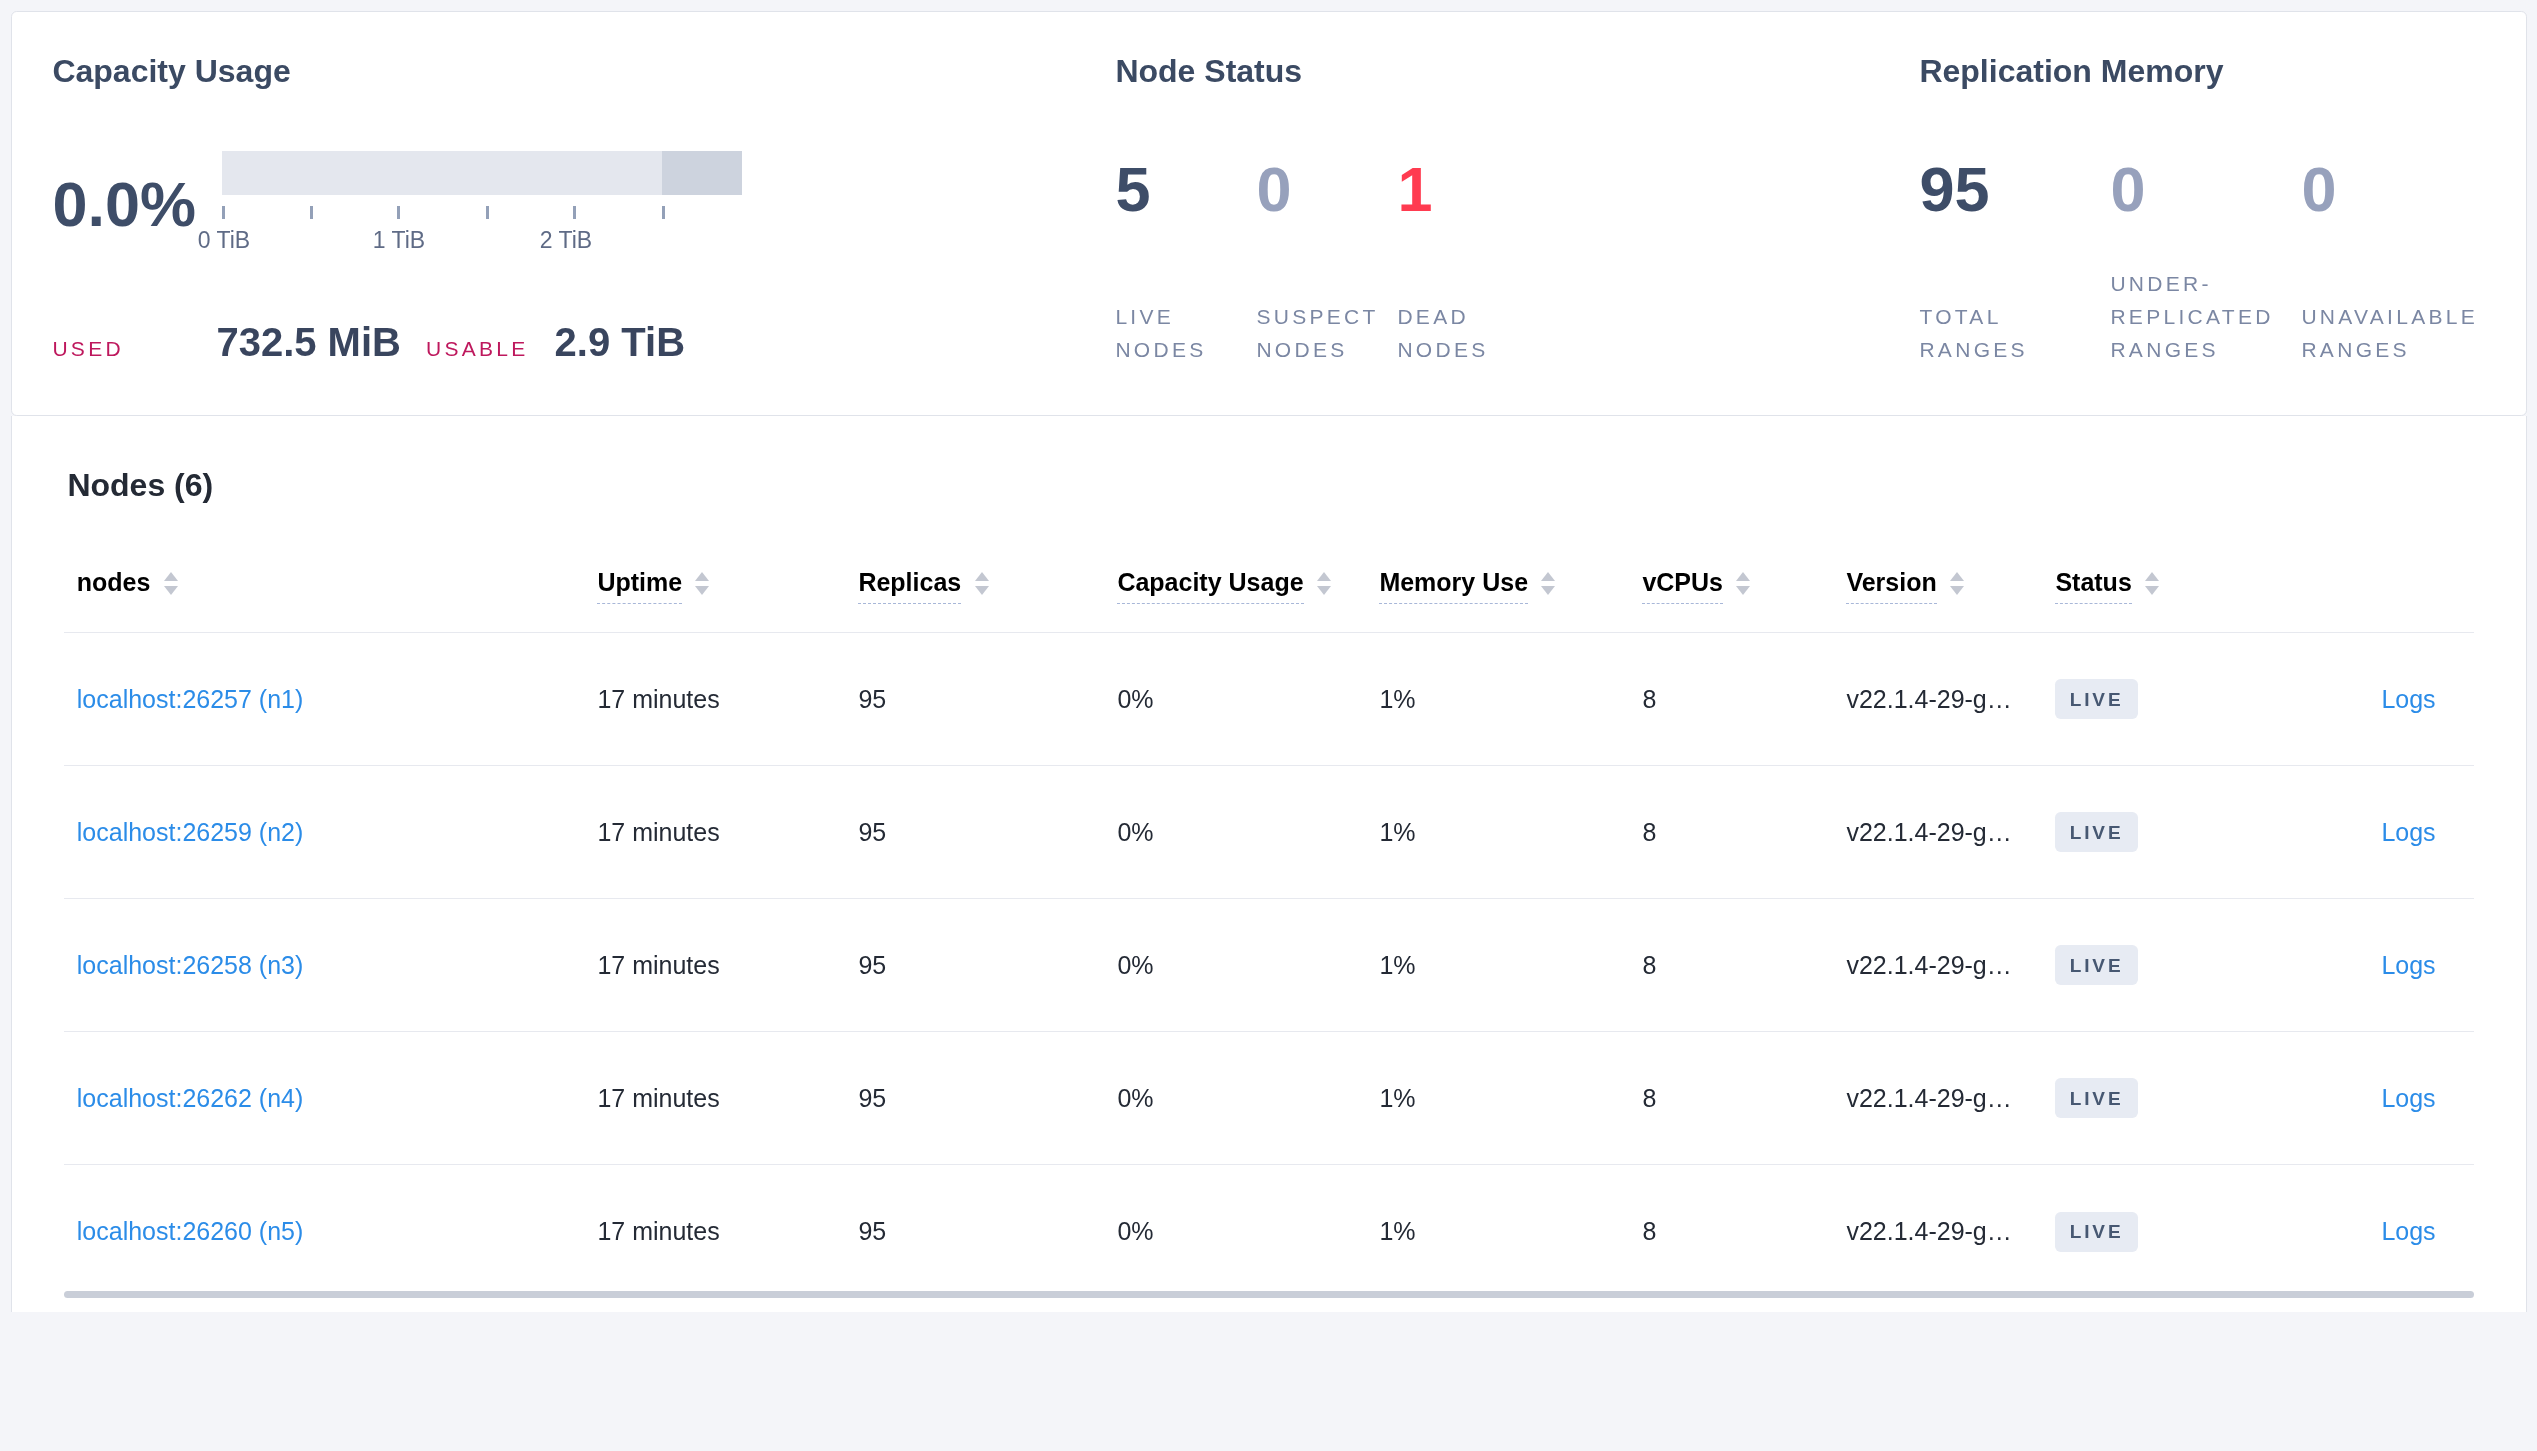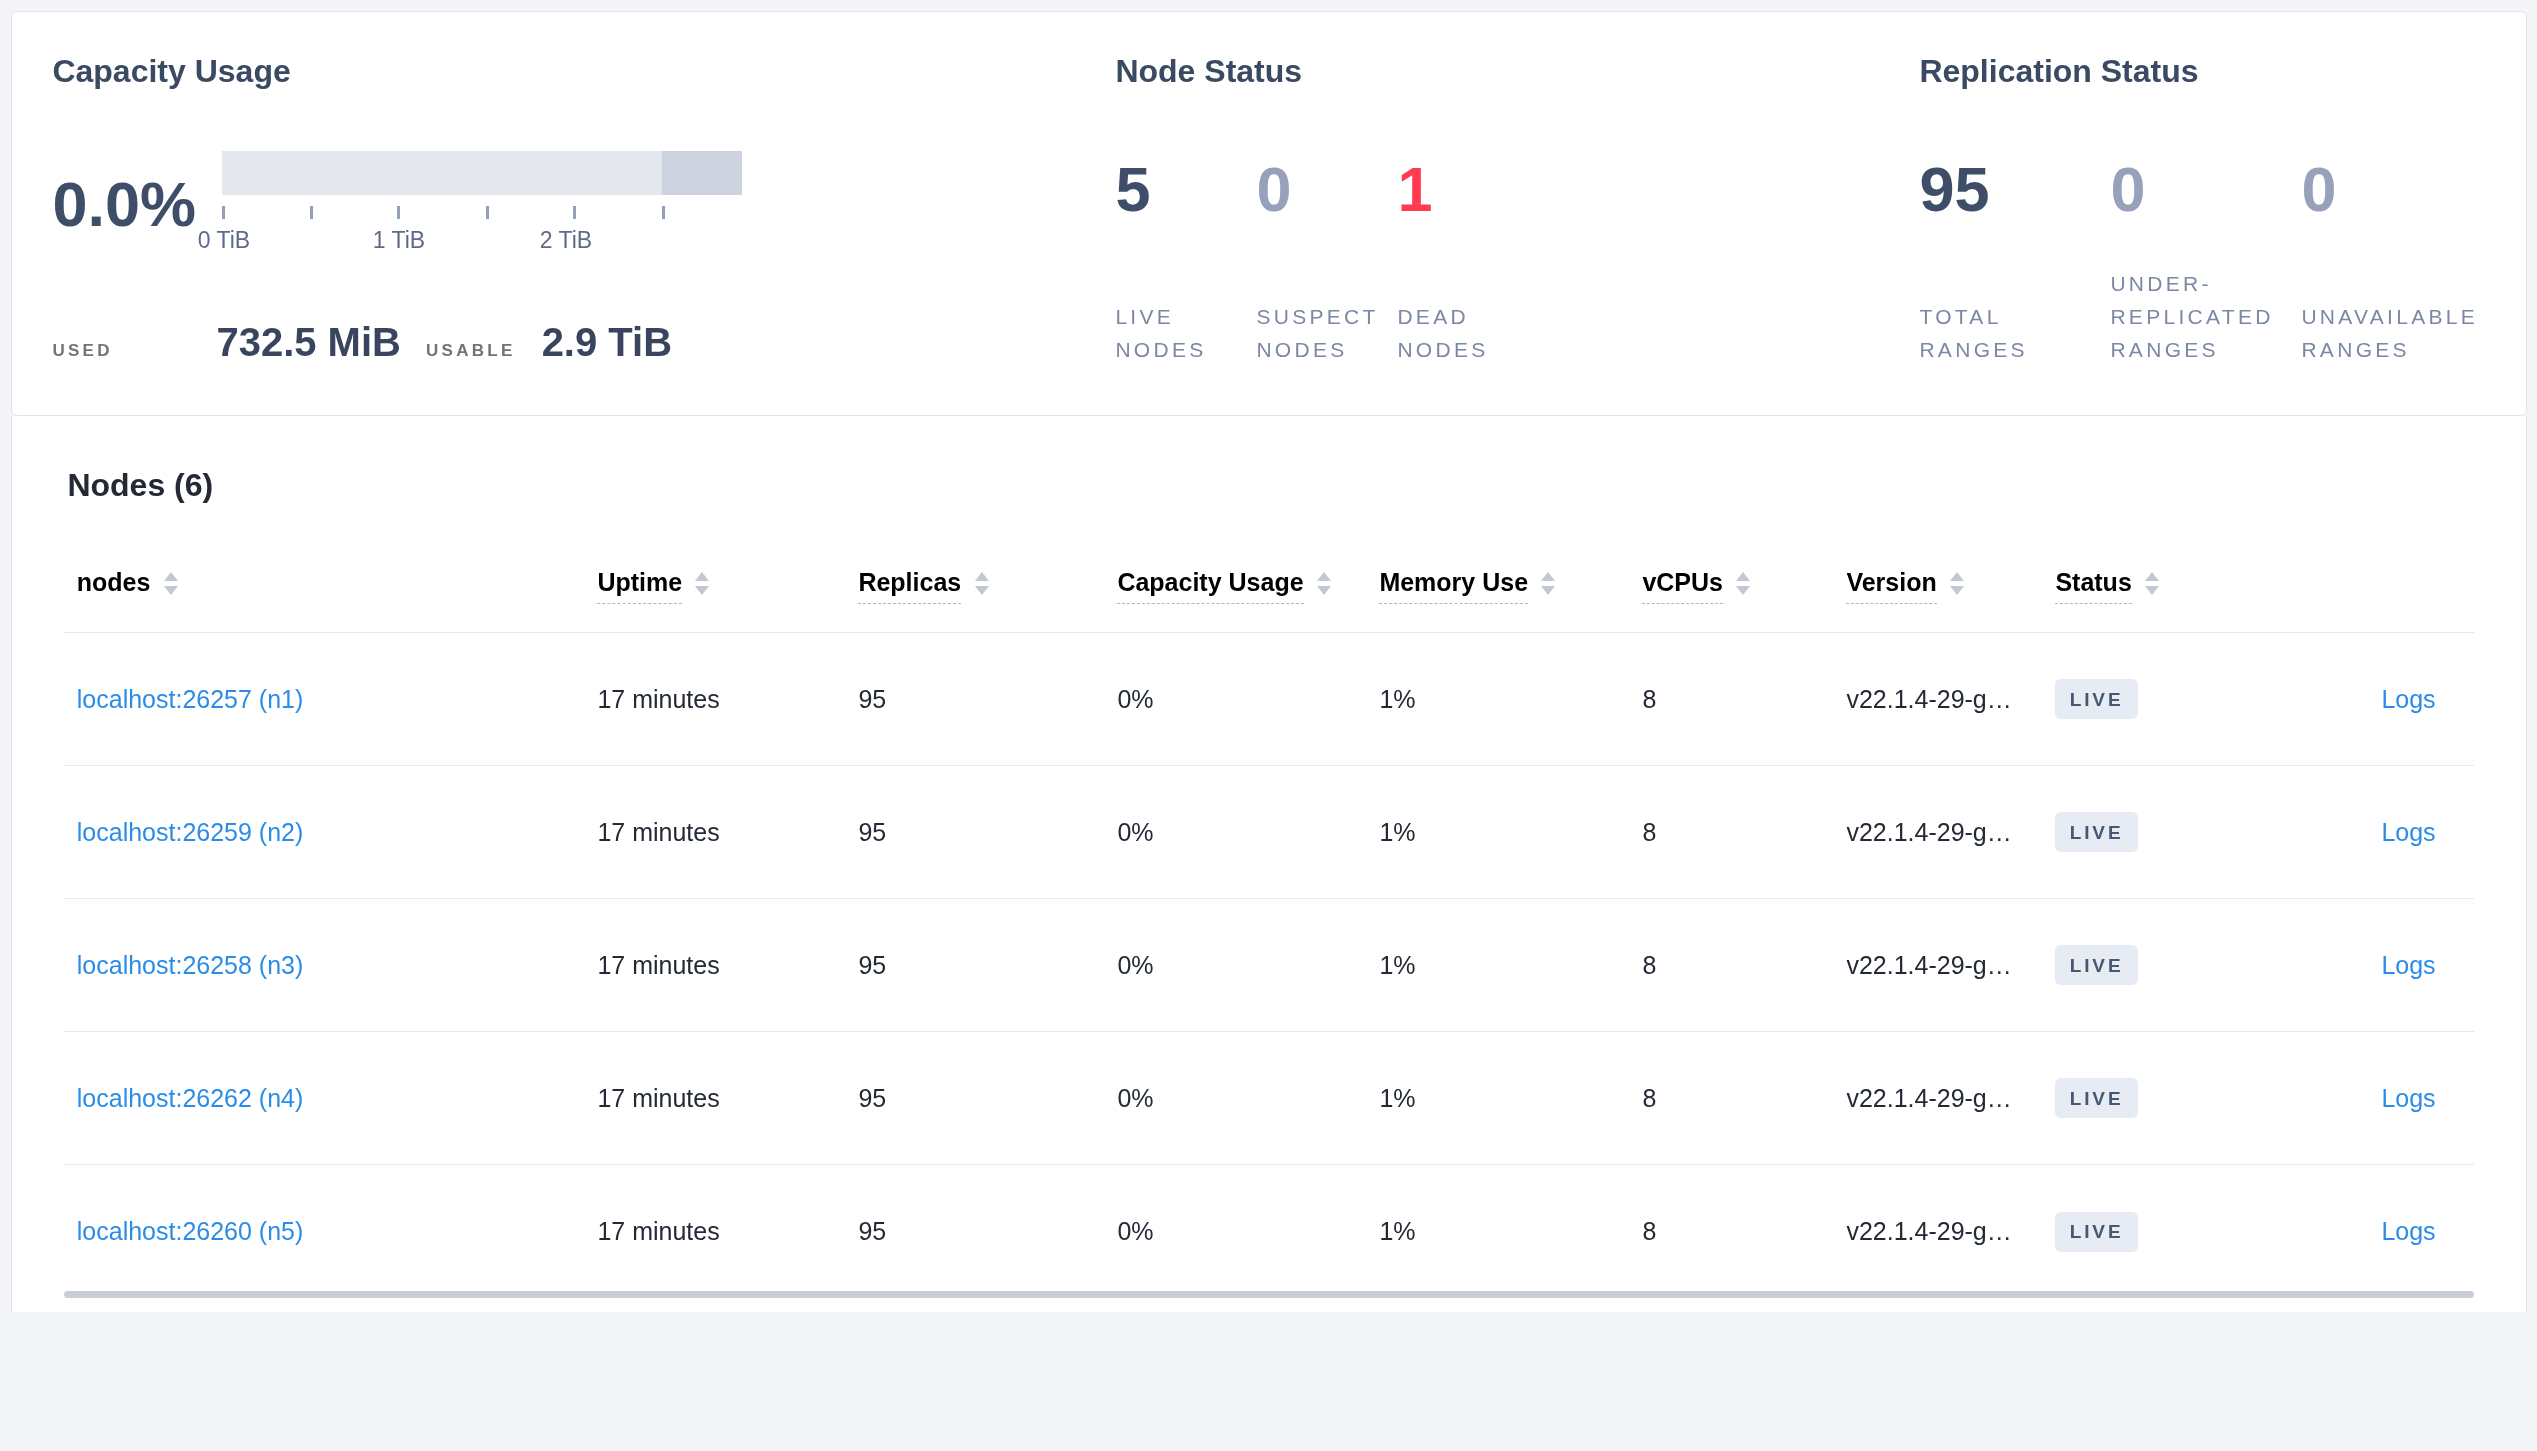--- a/index.html
+++ b/index.html
@@ -38,21 +38,21 @@
   }
   .tick-row { position:relative; height:13.3px; margin-top:10.5px; width:520px; }
   .tick { position:absolute; top:0; width:2.9px; height:13.3px; background:#93a0b8; }
   .tick-labels { position:relative; height:30.5px; margin-top:7.6px; width:520px; }
   .tick-label {
     position:absolute; transform:translateX(-50%);
     font-size:23px; color:#5f6b86; white-space:nowrap;text-align:center;
   }
   .used-row { display:flex; align-items:baseline; margin-top:63px; }
   .kv-label {
-    font-size:17px; letter-spacing:3.3px; color:#737373; font-weight:700;
+    font-size:21px; letter-spacing:3.3px; color:#be185d; font-weight:400;
   }
   .kv-label.first { width:164px; }
   .kv-value { font-size:40px; font-weight:600; color:#39455e; }
   .kv-label.second { margin-left:25px; margin-right:26px; }
 
   .stat-section.node { width:804px; }
   .stats-row { display:flex; margin-top:57px; }
   .stat-col { display:flex; flex-direction:column; height:217px; }
   .stat-col.w148 { width:141px; }
   .stat-col.w201 { width:191px; }
@@ -185,21 +185,21 @@
           <div class="stat-label">SUSPECT NODES</div>
         </div>
         <div class="stat-col w148">
           <div class="stat-value tone-danger">1</div>
           <div class="stat-label">DEAD NODES</div>
         </div>
       </div>
     </div>
 
     <div class="stat-section">
-      <div class="section-title">Replication Status</div>
+      <div class="section-title">Replication Memory</div>
       <div class="stats-row">
         <div class="stat-col w201">
           <div class="stat-value tone-dark">95</div>
           <div class="stat-label">TOTAL RANGES</div>
         </div>
         <div class="stat-col w201">
           <div class="stat-value tone-muted">0</div>
           <div class="stat-label">UNDER-REPLICATED RANGES</div>
         </div>
         <div class="stat-col w201">

